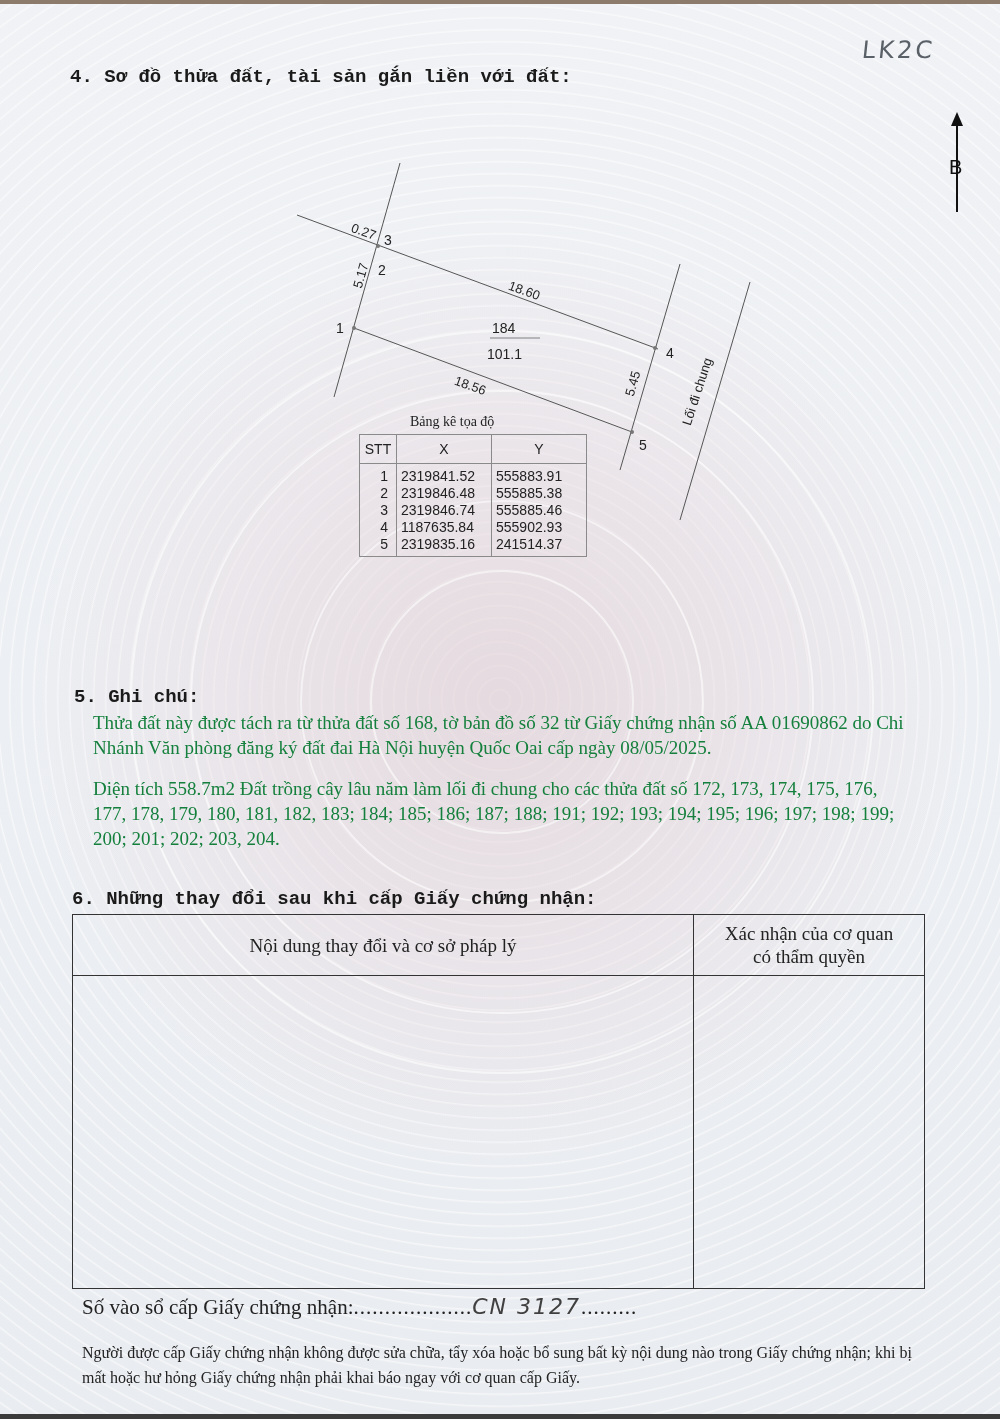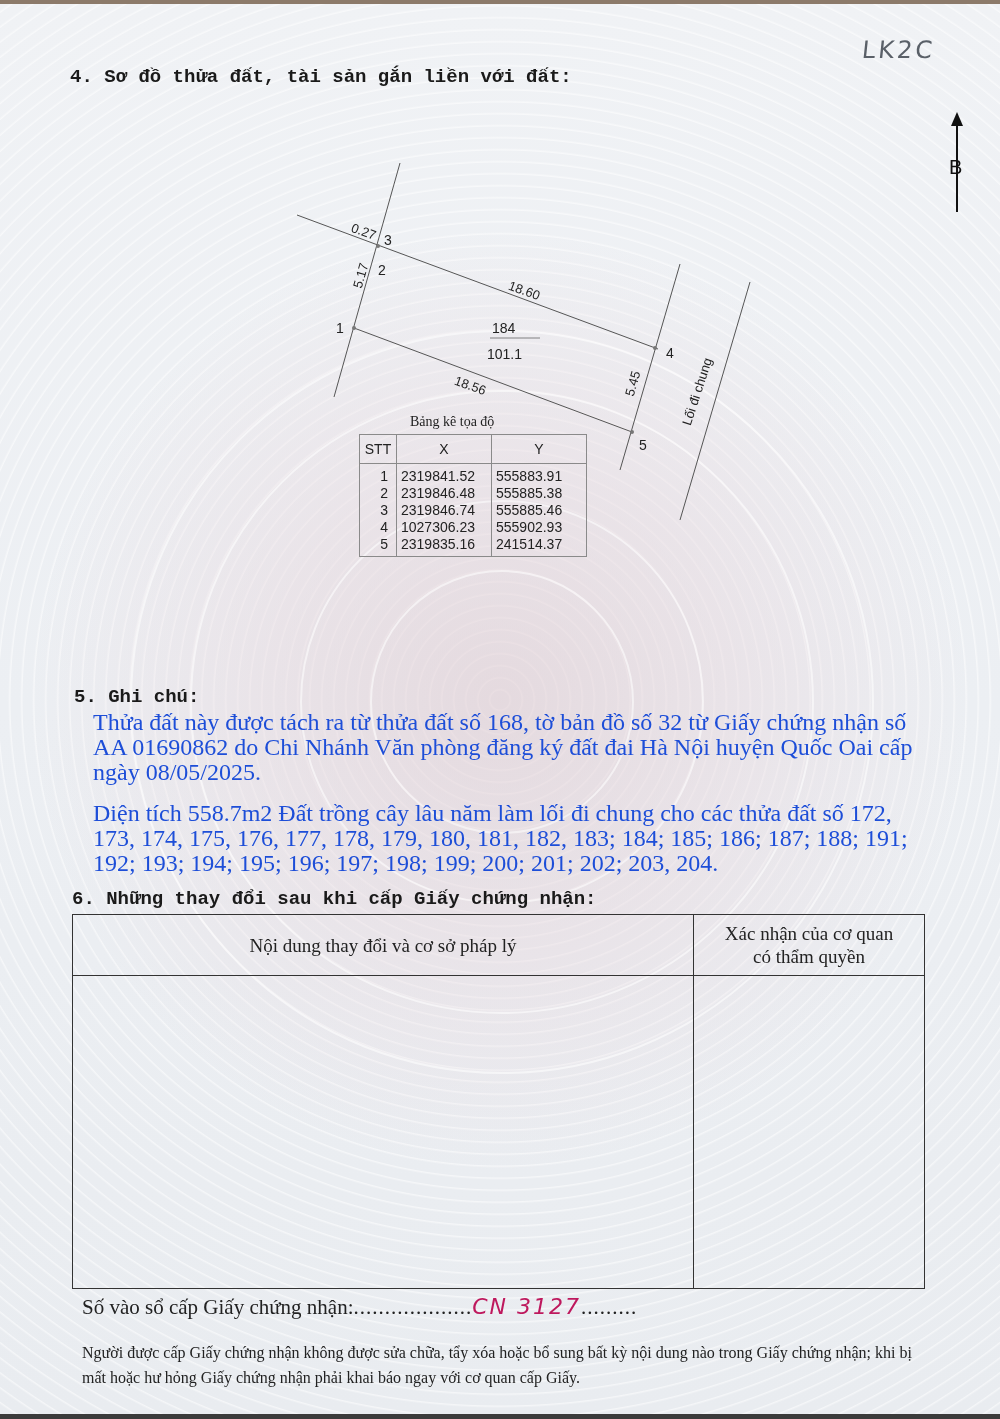--- a/index.html
+++ b/index.html
@@ -49,34 +49,34 @@
     font-family: "Liberation Sans", sans-serif; font-size: 14px; color: #222;
     border: 1px solid #8a8a8a;
   }
   table.coords th { font-weight: normal; height: 28px; border: 1px solid #8a8a8a; padding: 0 4px; text-align: center; }
   table.coords td { height: 17px; padding: 0 4px; border-left: 1px solid #8a8a8a; border-right: 1px solid #8a8a8a; line-height: 17px; }
   table.coords td.stt { text-align: right; width: 24px; padding-right: 8px; }
   table.coords td.num { text-align: left; width: 86px; }
   table.coords tbody tr:first-child td { padding-top: 4px; }
   table.coords tbody tr:last-child td { padding-bottom: 3px; }
 
-  .notes { position: absolute; left: 93px; top: 710px; width: 820px; font-size: 24px; line-height: 25px; color: #1d4ed8; }
+  .notes { position: absolute; left: 93px; top: 710px; width: 820px; font-size: 19px; line-height: 25px; color: #15803d; }
   .notes p { margin: 0; }
   .notes p + p { margin-top: 16px; }
 
   table.changes {
     position: absolute; left: 72px; top: 914px; width: 853px; border-collapse: collapse;
     font-size: 19px; color: #222;
   }
   table.changes th { font-weight: normal; border: 1px solid #333; height: 58px; text-align: center; line-height: 23px; }
   table.changes td { border: 1px solid #333; height: 310px; }
 
   .reg-line { position: absolute; left: 82px; top: 1294px; font-size: 21px; color: #222; white-space: nowrap; }
   .reg-line .dots { letter-spacing: 1px; }
-  .reg-line .hand { font-family: "DejaVu Sans", sans-serif; color: #be185d; font-size: 22px; font-style: italic; letter-spacing: 2px; }
+  .reg-line .hand { font-family: "DejaVu Sans", sans-serif; color: #404040; font-size: 22px; font-style: italic; letter-spacing: 2px; }
 
   .warning { position: absolute; left: 82px; top: 1340px; width: 850px; font-size: 16px; line-height: 25px; color: #222; }
 </style>
 </head>
 <body>
 
 <div class="paper"></div>
 <div class="drum-ring" style="left:130px;top:330px;width:740px;height:740px;"></div>
 <div class="drum-ring" style="left:190px;top:390px;width:620px;height:620px;"></div>
 <div class="drum-ring" style="left:300px;top:500px;width:400px;height:400px;"></div>
@@ -151,21 +151,21 @@
       <td class="num">2319846.48</td>
       <td class="num">555885.38</td>
     </tr>
     <tr>
       <td class="stt">3</td>
       <td class="num">2319846.74</td>
       <td class="num">555885.46</td>
     </tr>
     <tr>
       <td class="stt">4</td>
-      <td class="num">1027306.23</td>
+      <td class="num">1187635.84</td>
       <td class="num">555902.93</td>
     </tr>
     <tr>
       <td class="stt">5</td>
       <td class="num">2319835.16</td>
       <td class="num">241514.37</td>
     </tr>
   </tbody>
 </table>
 

